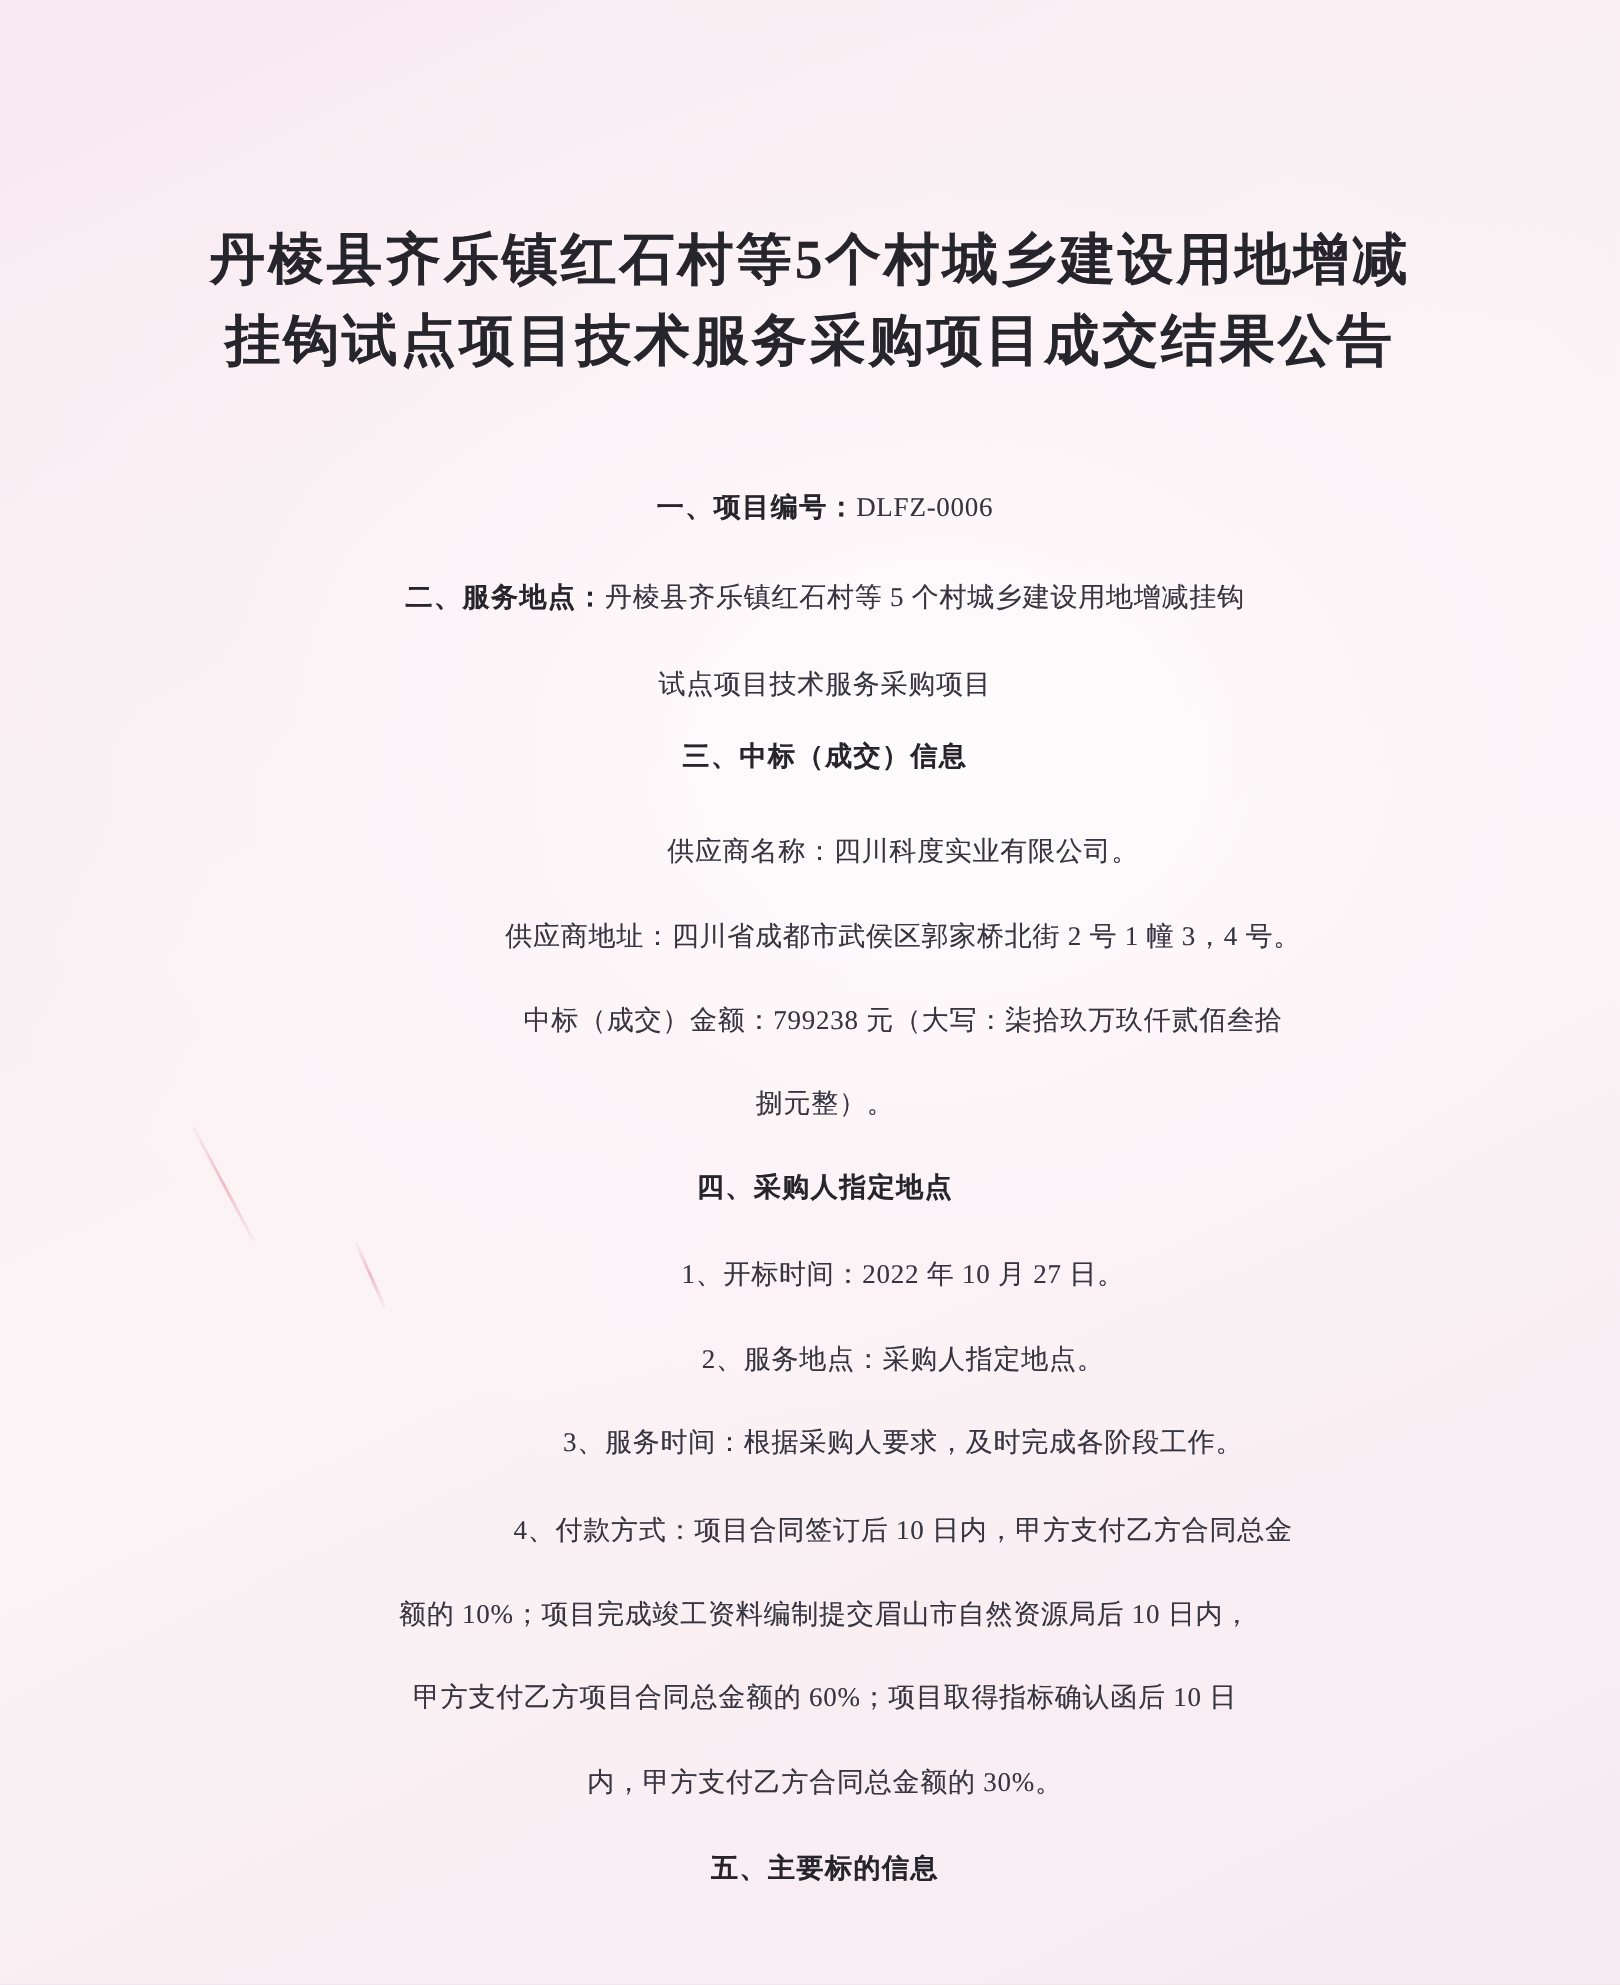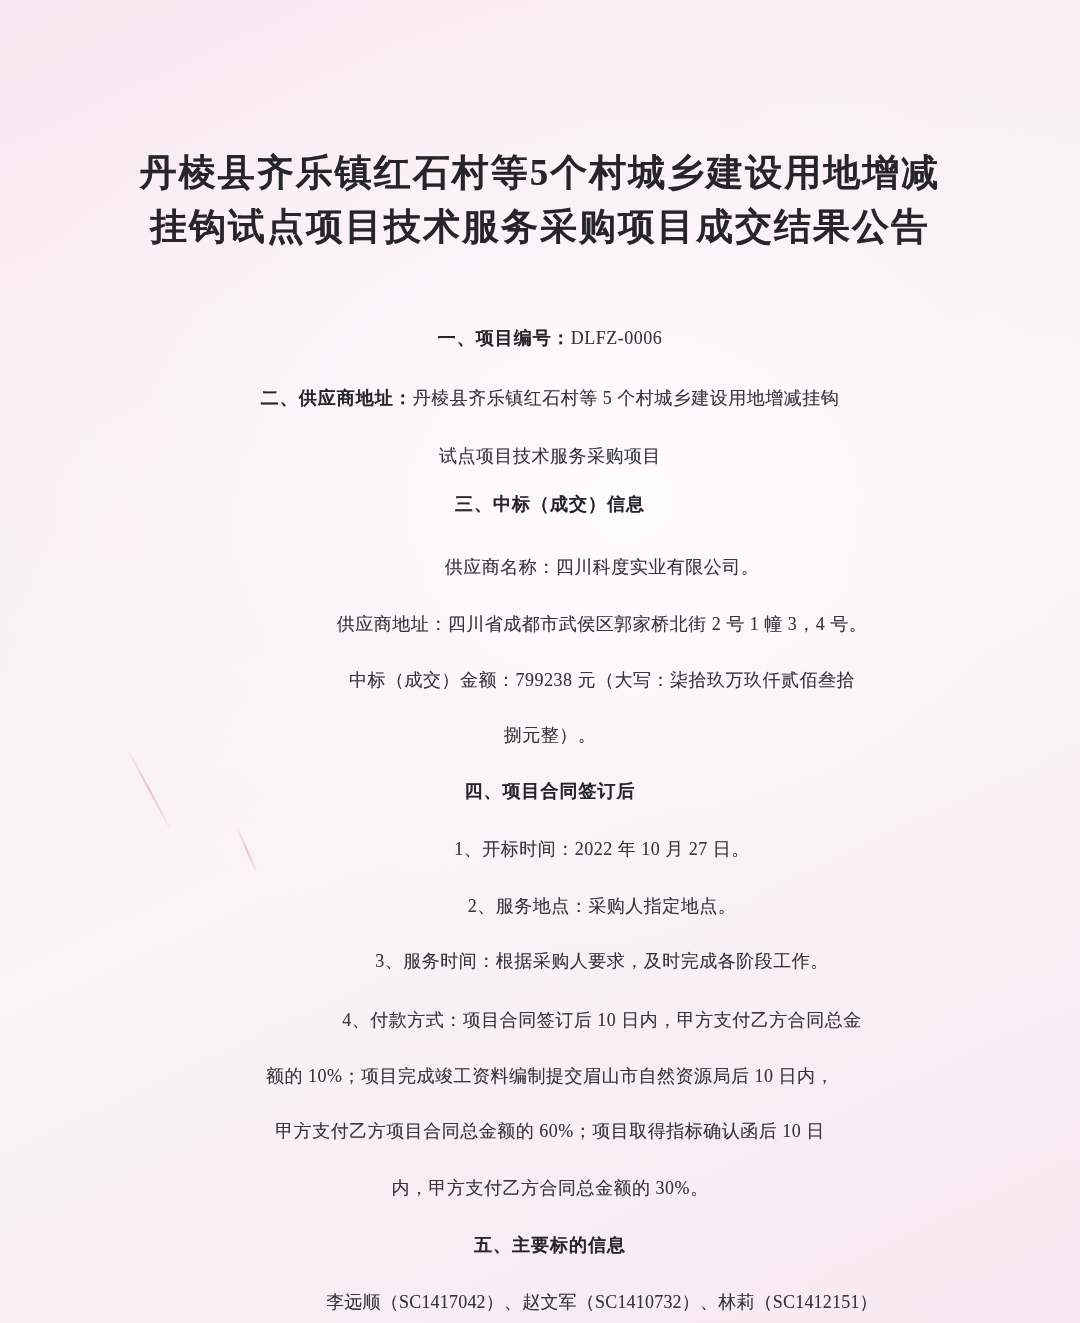--- a/index.html
+++ b/index.html
@@ -75,38 +75,37 @@
   <div class="scratch scratch-2"></div>
 
   <div class="title-line" style="top:148px">丹棱县齐乐镇红石村等5个村城乡建设用地增减</div>
   <div class="title-line" style="top:202px">挂钩试点项目技术服务采购项目成交结果公告</div>
 
   <div class="line" style="top:322px">
     <span class="heading-label">一、项目编号：</span><span class="serif-value">DLFZ-0006</span>
   </div>
 
   <div class="line" style="top:382px">
-    <span class="heading-label">二、供应商地址：</span><span class="serif-value">丹棱县齐乐镇红石村等 5 个村城乡建设用地增减挂钩</span>
+    <span class="heading-label">二、服务地点：</span><span class="serif-value">丹棱县齐乐镇红石村等 5 个村城乡建设用地增减挂钩</span>
   </div>
   <div class="line" style="top:440px">试点项目技术服务采购项目</div>
 
   <div class="line heading-label" style="top:488px">三、中标（成交）信息</div>
 
   <div class="line indent" style="top:551px">供应商名称：四川科度实业有限公司。</div>
   <div class="line indent" style="top:608px">供应商地址：四川省成都市武侯区郭家桥北街 2 号 1 幢 3，4 号。</div>
   <div class="line indent" style="top:664px">中标（成交）金额：799238 元（大写：柒拾玖万玖仟贰佰叁拾</div>
   <div class="line" style="top:719px">捌元整）。</div>
 
-  <div class="line heading-label" style="top:775px">四、项目合同签订后</div>
+  <div class="line heading-label" style="top:775px">四、采购人指定地点</div>
 
   <div class="line indent" style="top:833px">1、开标时间：2022 年 10 月 27 日。</div>
   <div class="line indent" style="top:890px">2、服务地点：采购人指定地点。</div>
   <div class="line indent" style="top:945px">3、服务时间：根据采购人要求，及时完成各阶段工作。</div>
   <div class="line indent" style="top:1004px">4、付款方式：项目合同签订后 10 日内，甲方支付乙方合同总金</div>
   <div class="line" style="top:1060px">额的 10%；项目完成竣工资料编制提交眉山市自然资源局后 10 日内，</div>
   <div class="line" style="top:1115px">甲方支付乙方项目合同总金额的 60%；项目取得指标确认函后 10 日</div>
   <div class="line" style="top:1172px">内，甲方支付乙方合同总金额的 30%。</div>
 
   <div class="line heading-label" style="top:1229px">五、主要标的信息</div>
 
-  <div class="line indent" style="top:1286px; letter-spacing:0.2px">李远顺（SC1417042）、赵文军（SC1410732）、林莉（SC1412151）</div>
 
 </div>
 
 </body></html>

